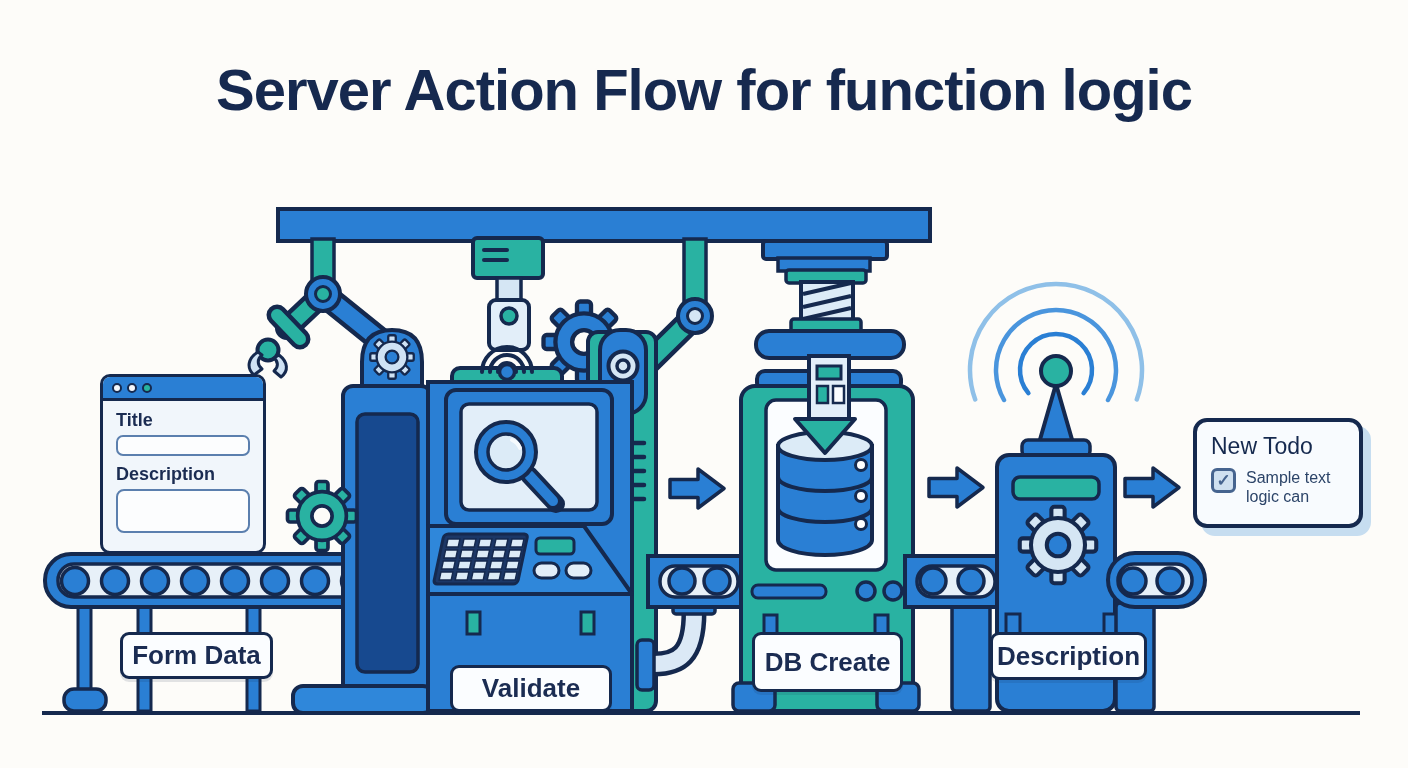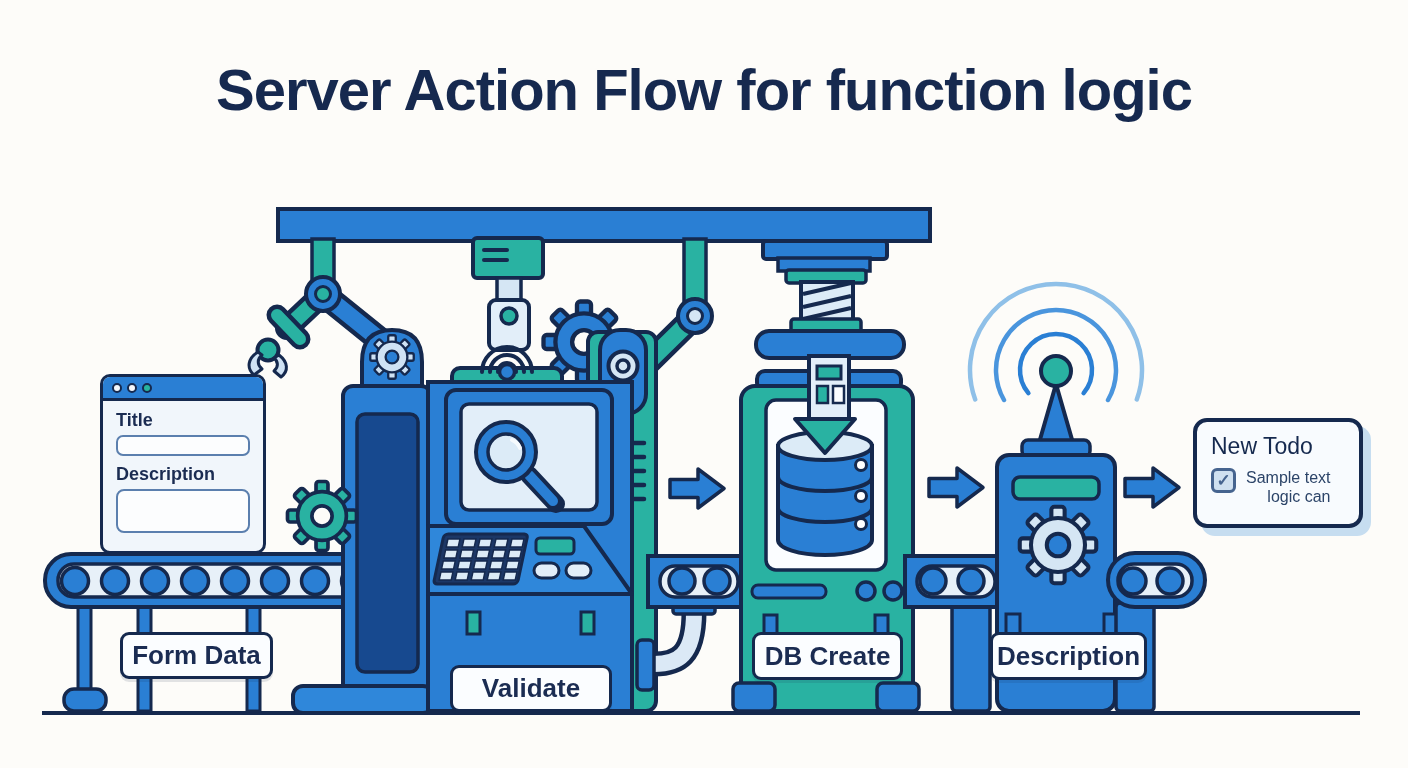--- a/index.html
+++ b/index.html
@@ -39,38 +39,38 @@
 
   
   .sign {
     position:absolute; background:#fbfdff; border:3.5px solid #15294e;
     border-radius:9px; display:flex; align-items:center; justify-content:center;
     font-weight:700; font-size:26px; color:#1b2c52; box-sizing:border-box;
     box-shadow:0 3px 0 rgba(21,41,78,0.12);
   }
   .sign-form-data  { left:120px;  top:632px; width:153px; height:47px; }
   .sign-validate   { left:450px;  top:633px; width:162px; height:47px;margin-top:32px; }
-  .sign-db-create  { left:752px;  top:632px; width:151px; height:48px; }
+  .sign-db-create  { left:752px;  top:632px; width:151px; height:60px; }
   .sign-revalidate { left:990px;  top:632px; width:157px; height:48px; }
 
   
   .todo-card {
     position:absolute; left:1193px; top:418px; width:170px; height:110px;
     background:#f8fbfe; border:4px solid #15294e; border-radius:14px;
     box-shadow:8px 8px 0 #c6ddf0; box-sizing:border-box; padding:11px 14px 0;
   }
   .todo-title { font-size:23px; font-weight:400; color:#15294e; }
   .todo-row { display:flex; gap:10px; margin-top:8px; align-items:flex-start; }
   .todo-checkbox {
     width:25px; height:25px; border:3px solid #46648f; border-radius:6px;
     background:#cfe0f0; color:#46648f; font-size:17px; font-weight:700;
     display:flex; align-items:center; justify-content:center; box-sizing:border-box;
     flex:none;
   }
-  .todo-text { font-size:16px; color:#2c4468; line-height:19px; font-weight:500;text-align:right; }
+  .todo-text { font-size:16px; color:#2c4468; line-height:19px; font-weight:500; }
 </style>
 </head>
 <body>
 
 <div class="stage">
 
   <div class="title">Server Action Flow for function logic</div>
 
   <svg class="artwork" width="1408" height="768" viewBox="0 0 1408 768">
     <defs>

